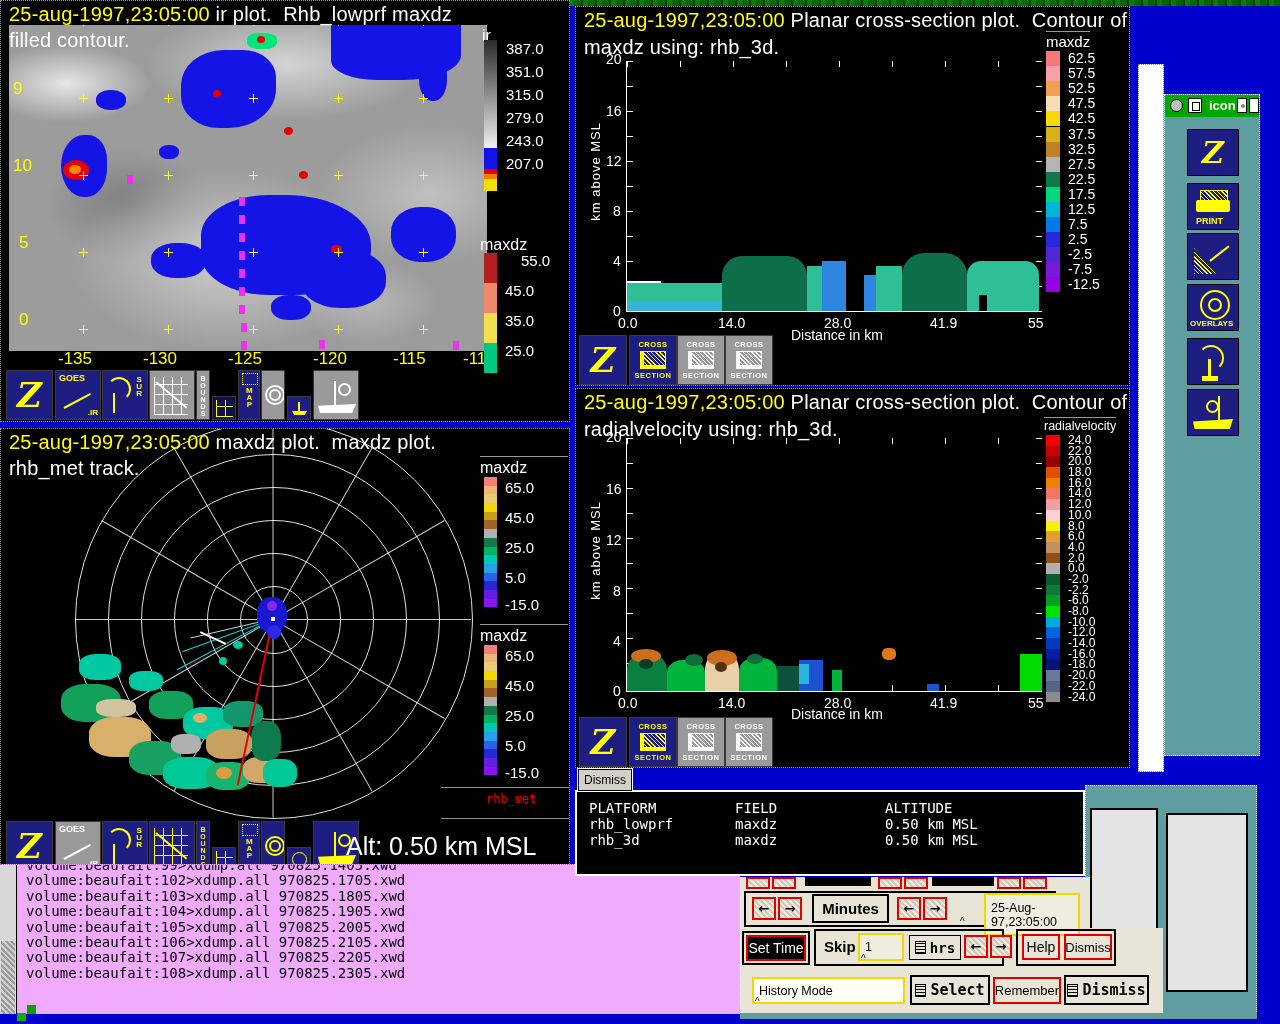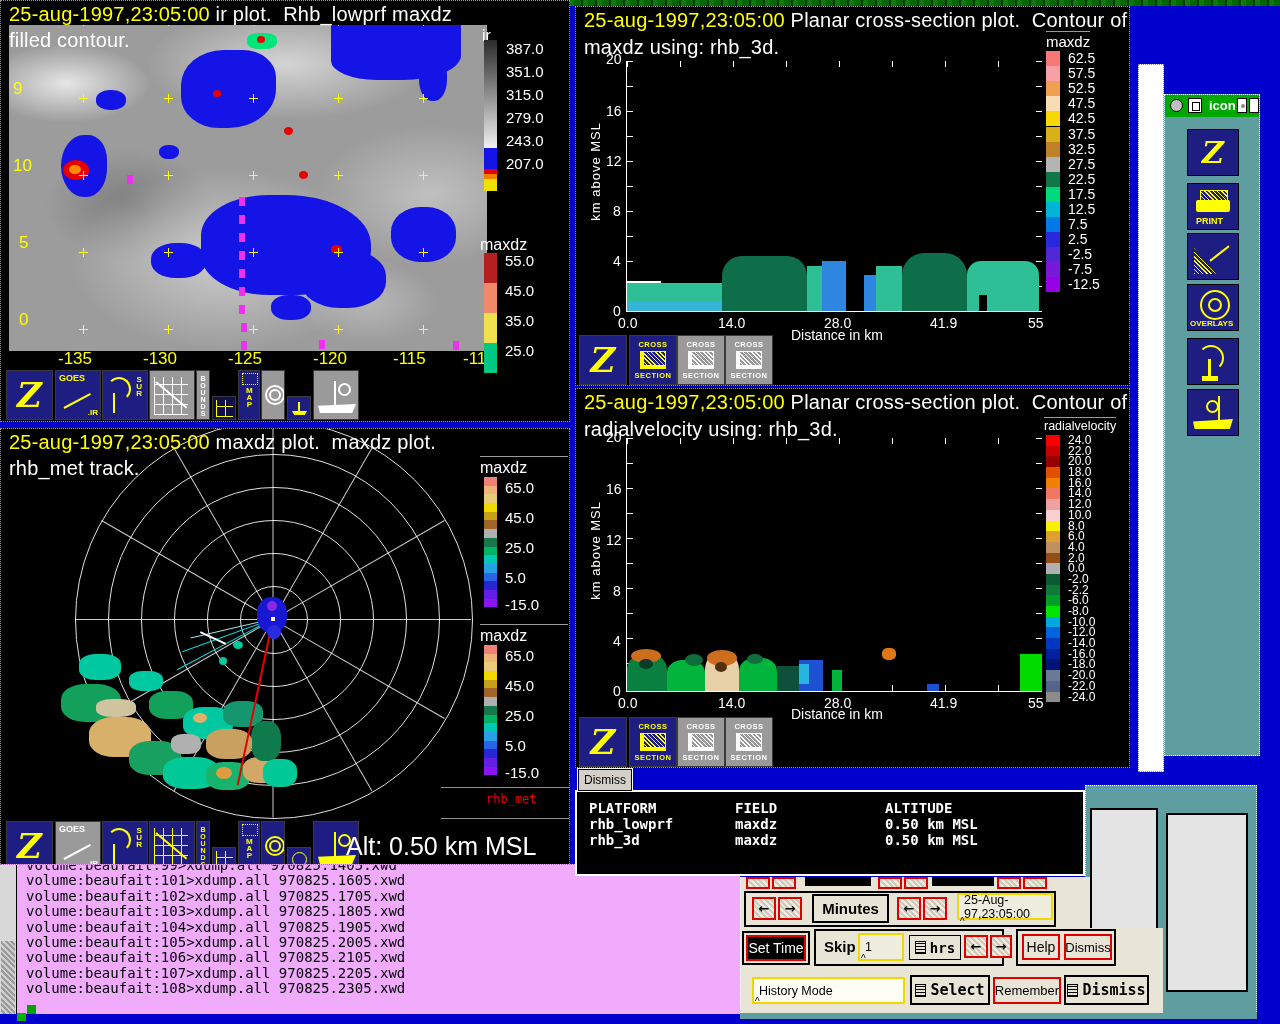--- a/index.html
+++ b/index.html
@@ -44,21 +44,21 @@
   .ringicon{position:absolute;border:2px solid currentColor;border-radius:50%}
   .csbtn{position:absolute;width:46px;height:48px;background:#9a9a9a;color:#fff;display:flex;flex-direction:column;
          align-items:center;justify-content:center;gap:2px;border:1px solid #3a3a3a}
   .csbtn.sel{background:#1e1e82;color:#ffff00}
   .cst{font-size:7.5px;font-weight:bold;letter-spacing:.5px}
   .cube{width:24px;height:16px;border:1px solid currentColor;box-shadow:4px -4px 0 -1px currentColor inset;
         background:repeating-linear-gradient(45deg,currentColor 0 1px,transparent 1px 3px)}
   
   .mono{font-family:"DejaVu Sans Mono",monospace}
   .trow{white-space:pre;display:block}
-  .trow b{display:inline-block;font-weight:bold}
+  .trow b{display:inline-block;font-weight:normal}
   
   .tline{display:block;white-space:pre}
   
   .gbox{position:absolute;border:2px solid #000;box-sizing:border-box}
   .dbtn{position:absolute;box-sizing:border-box;background:#e8e5d6;border:2px solid #000;
         display:flex;align-items:center;justify-content:center;font-size:14px;color:#000}
   .rbtn{border:2px solid #e00000}
   .arrowb{position:absolute;width:24px;height:23px;border:2px solid #e00000;box-sizing:border-box;
           background:repeating-linear-gradient(45deg,#cfcabb 0 2px,#efece0 2px 4px);
           display:flex;align-items:center;justify-content:center;color:#000;
@@ -178,21 +178,21 @@
   <span class="p wlab" style="left:505px;top:62px">351.0</span>
   <span class="p wlab" style="left:505px;top:85px">315.0</span>
   <span class="p wlab" style="left:505px;top:108px">279.0</span>
   <span class="p wlab" style="left:505px;top:131px">243.0</span>
   <span class="p wlab" style="left:505px;top:154px">207.0</span>
 
   <span class="p wlab" style="left:479px;top:235px;font-size:16px">maxdz</span>
   <div class="p" style="left:483px;top:252px">
     <div style="display:flex;align-items:flex-start;height:30px">
         <span style="width: 13px; height: 30px; display: inline-block; background: rgb(178, 32, 32);"></span>
-        <span style="color:#fff;font-size:15px;margin-left:8px;line-height:16px">55.0</span>
+        <span style="color:#fff;font-size:15px;margin-left:24px;line-height:16px">55.0</span>
       </div>
       <div style="display:flex;align-items:flex-start;height:30px">
         <span style="width: 13px; height: 30px; display: inline-block; background: rgb(240, 137, 104);"></span>
         <span style="color:#fff;font-size:15px;margin-left:8px;line-height:16px">45.0</span>
       </div>
       <div style="display:flex;align-items:flex-start;height:30px">
         <span style="width: 13px; height: 30px; display: inline-block; background: rgb(240, 224, 80);"></span>
         <span style="color:#fff;font-size:15px;margin-left:8px;line-height:16px">35.0</span>
       </div>
       <div style="display:flex;align-items:flex-start;height:30px">
@@ -770,21 +770,20 @@
 <div class="p" style="left:1085px;top:785px;width:172px;height:233px;background:#5f9ea0;border:1px dotted #fff;z-index:10"></div>
 <div class="p" style="left:1090px;top:808px;width:68px;height:182px;background:#e4e4e4;border:2px solid #000;z-index:11"></div>
 <div class="p" style="left:1166px;top:813px;width:82px;height:179px;background:#e4e4e4;border:2px solid #000;z-index:11"></div>
 
 <div class="p" style="left:0;top:864px;width:740px;height:150px;background:#f0abfc;border-top:1px dotted #888;overflow:hidden;z-index:25">
   <div class="p" style="left:0;top:0;width:17px;height:152px;background:#d8d8d8;border-right:1px solid #000">
     <div class="p" style="left:1px;top:76px;width:14px;height:76px;background:repeating-linear-gradient(45deg,#9a9a9a 0 2px,#cfcfcf 2px 4px)"></div>
   </div>
   <div class="p mono" style="left:26px;top:-7px;color:#000;font-size:14px;line-height:15.4px">
     <span class="tline">volume:beaufait:99&gt;xdump.all 970825.1405.xwd</span>
-      <span class="tline">volume:beaufait:101&gt;xdump.all 970825.1605.xwd</span>
       <span class="tline">volume:beaufait:102&gt;xdump.all 970825.1705.xwd</span>
       <span class="tline">volume:beaufait:103&gt;xdump.all 970825.1805.xwd</span>
       <span class="tline">volume:beaufait:104&gt;xdump.all 970825.1905.xwd</span>
       <span class="tline">volume:beaufait:105&gt;xdump.all 970825.2005.xwd</span>
       <span class="tline">volume:beaufait:106&gt;xdump.all 970825.2105.xwd</span>
       <span class="tline">volume:beaufait:107&gt;xdump.all 970825.2205.xwd</span>
       <span class="tline">volume:beaufait:108&gt;xdump.all 970825.2305.xwd</span>
   </div>
   <div class="p" style="left:27px;top:140px;width:9px;height:13px;background:#00a400"></div>
 </div>
@@ -806,21 +805,21 @@
     <div class="arrowb" style="left:997px;top:877px;height:12px"></div>
       <div class="arrowb" style="left:1023px;top:877px;height:12px"></div>
   </div>
 
   <div class="gbox" style="left:744px;top:891px;width:312px;height:36px"></div>
   <div class="arrowb" style="left:752px;top:897px">←</div>
   <div class="arrowb" style="left:778px;top:897px">→</div>
   <div class="dbtn" style="left:812px;top:894px;width:77px;height:29px;font-weight:bold;font-size:15px">Minutes</div>
   <div class="arrowb" style="left:897px;top:897px">←</div>
   <div class="arrowb" style="left:923px;top:897px">→</div>
-  <div class="yfield" style="left:957px;top:893px;width:96px;height:27px">25-Aug-97,23:05:00</div>
+  <div class="yfield" style="left:984px;top:893px;width:96px;height:43px">25-Aug-97,23:05:00</div>
   <span class="caret" style="left:960px;top:916px">^</span>
 
   <div class="gbox" style="left:742px;top:931px;width:68px;height:34px;background:#e8e5d6"></div>
   <div class="dbtn rbtn" style="left:746px;top:935px;width:60px;height:26px;background:#000;color:#fff;font-size:14px">Set Time</div>
   <div class="gbox" style="left:814px;top:929px;width:190px;height:37px"></div>
   <b class="p" style="left:824px;top:938px;font-size:15px;color:#000">Skip</b>
   <div class="yfield" style="left:858px;top:933px;width:46px;height:28px">1</div>
   <span class="caret" style="left:861px;top:953px">^</span>
   <div class="dbtn" style="left:909px;top:935px;width:52px;height:25px;border-width:1px;font-family:'DejaVu Sans Mono',monospace;font-weight:bold">
     <span class="micon"></span>

